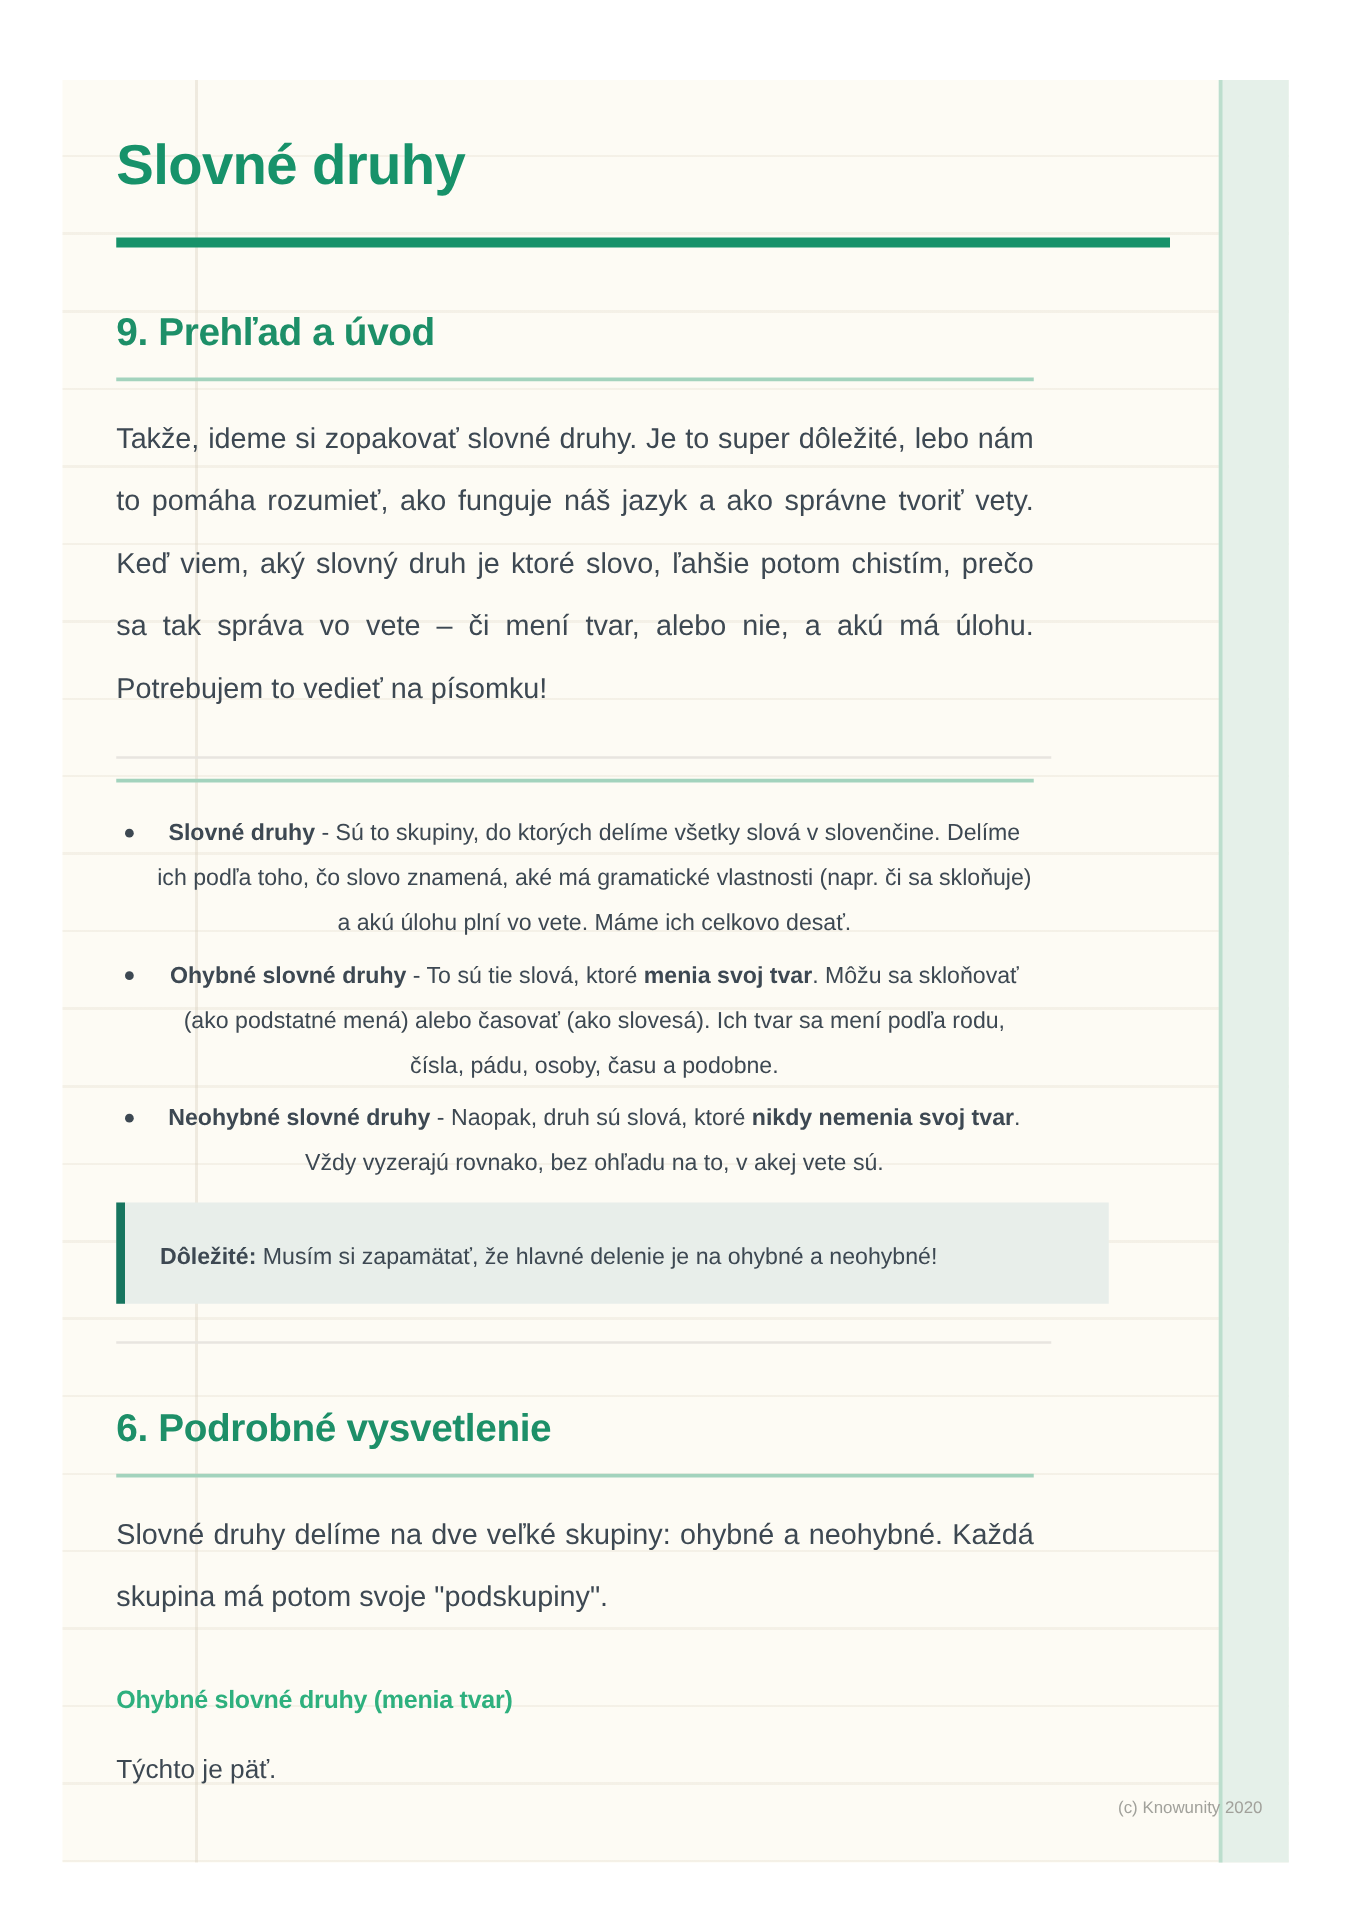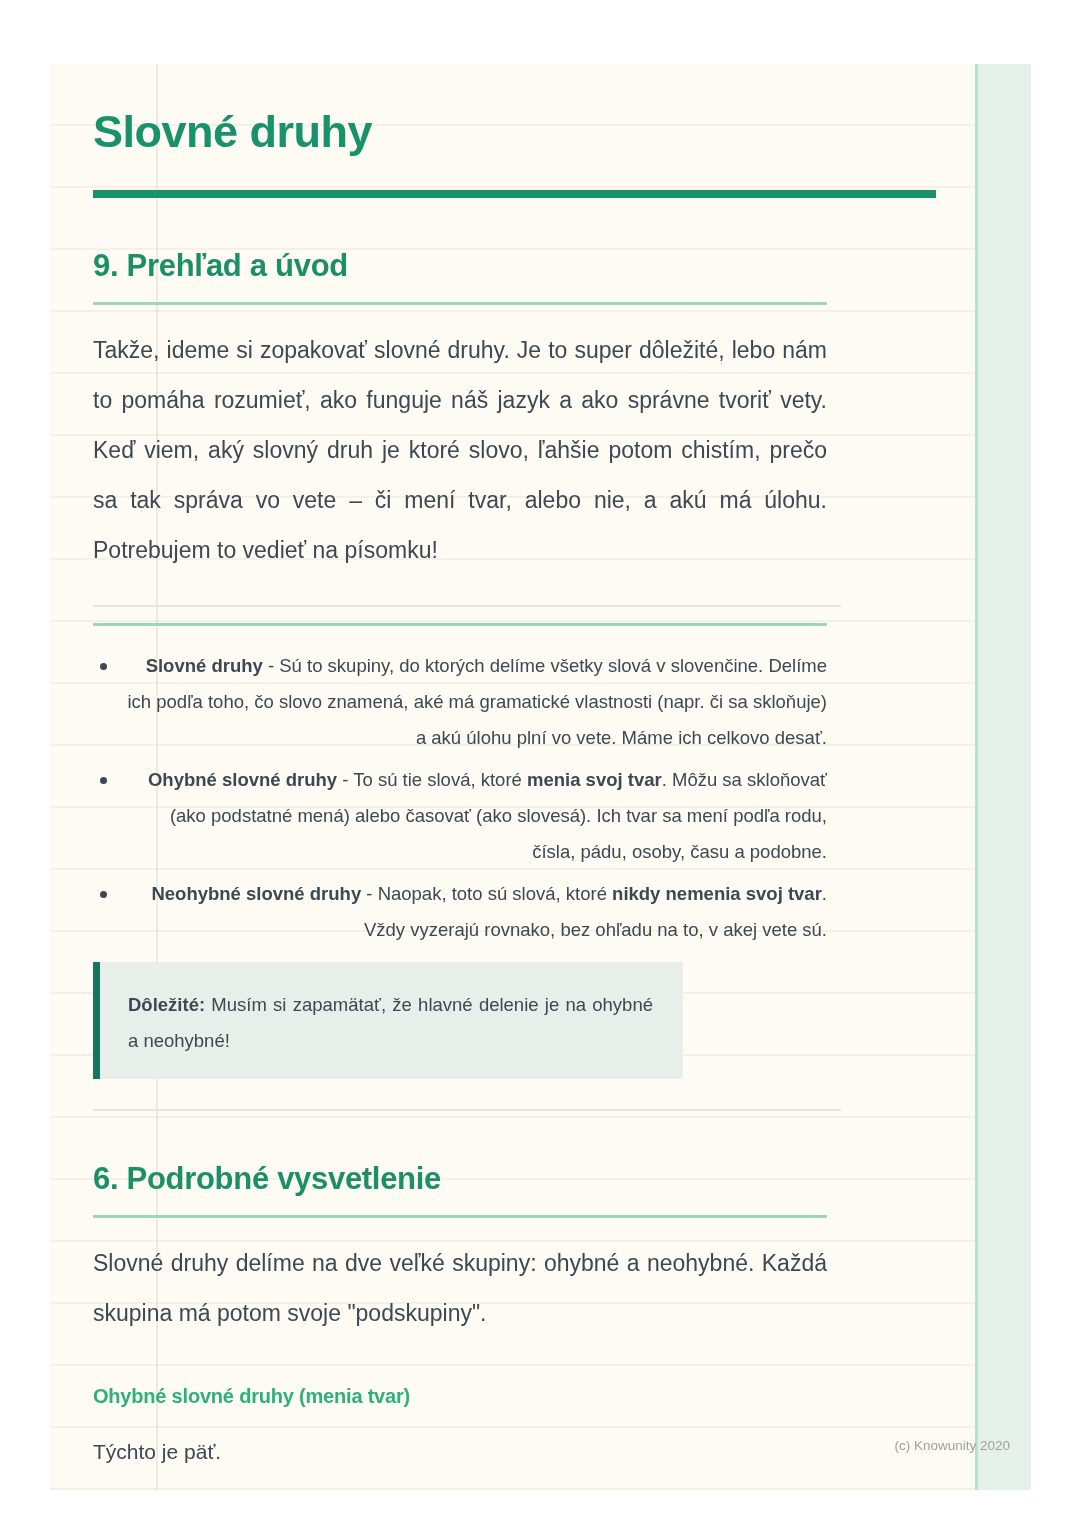--- a/index.html
+++ b/index.html
@@ -55,31 +55,31 @@
     width:748px;height:2px;background:#e8e5df;margin-top:30px;
   }
   .sec2 .divider{margin-top:30px;}
   ul.bullets{
     list-style:none;margin:22px 0 0 0;padding:0;width:734px;
   }
   ul.bullets li{
     position:relative;
     padding-left:31px;
     font-size:18.5px;line-height:36px;
-    text-align:right;
+    text-align:center;
   }
   ul.bullets li + li{margin-top:6px;}
   .bullet-dot{
     position:absolute;left:7px;top:15px;
     width:7px;height:7px;border-radius:50%;
     background:#3d4852;
   }
   .callout{
     box-sizing:border-box;
-    width:590px;margin-top:14px;
+    width:794px;margin-top:14px;
     background:#e8eeea;
     border-left:7px solid #17755f;
     padding:25px 30px 20px 28px;
     font-size:18.5px;line-height:36px;
     text-align:justify;
   }
   h3{
     margin:40px 0 0 0;
     font-size:20px;line-height:36px;font-weight:bold;
     color:#2eb07e;letter-spacing:-0.2px;
@@ -116,21 +116,21 @@
     <div class="sec2">
       <div class="h2-rule"></div>
       <ul class="bullets">
         <li>
           <span class="bullet-dot"></span><span><b>Slovné druhy</b><span> - Sú to skupiny, do ktorých delíme všetky slová v slovenčine. Delíme ich podľa toho, čo slovo znamená, aké má gramatické vlastnosti (napr. či sa skloňuje) a akú úlohu plní vo vete. Máme ich celkovo desať.</span></span>
         </li>
         <li>
           <span class="bullet-dot"></span><span><b>Ohybné slovné druhy</b><span> - To sú tie slová, ktoré </span><b>menia svoj tvar</b><span>. Môžu sa skloňovať (ako podstatné mená) alebo časovať (ako slovesá). Ich tvar sa mení podľa rodu, čísla, pádu, osoby, času a podobne.</span></span>
         </li>
         <li>
-          <span class="bullet-dot"></span><span><b>Neohybné slovné druhy</b><span> - Naopak, toto sú slová, ktoré </span><b>nikdy nemenia svoj tvar</b><span>. Vždy vyzerajú rovnako, bez ohľadu na to, v akej vete sú.</span></span>
+          <span class="bullet-dot"></span><span><b>Neohybné slovné druhy</b><span> - Naopak, druh sú slová, ktoré </span><b>nikdy nemenia svoj tvar</b><span>. Vždy vyzerajú rovnako, bez ohľadu na to, v akej vete sú.</span></span>
         </li>
       </ul>
       <div class="callout"><b>Dôležité:</b><span> Musím si zapamätať, že hlavné delenie je na ohybné a neohybné!</span></div>
       <div class="divider"></div>
     </div>
 
     <div class="sec3">
       <h2>6. Podrobné vysvetlenie</h2>
       <div class="h2-rule"></div>
       <p class="body">Slovné druhy delíme na dve veľké skupiny: ohybné a neohybné. Každá skupina má potom svoje "podskupiny".</p>

